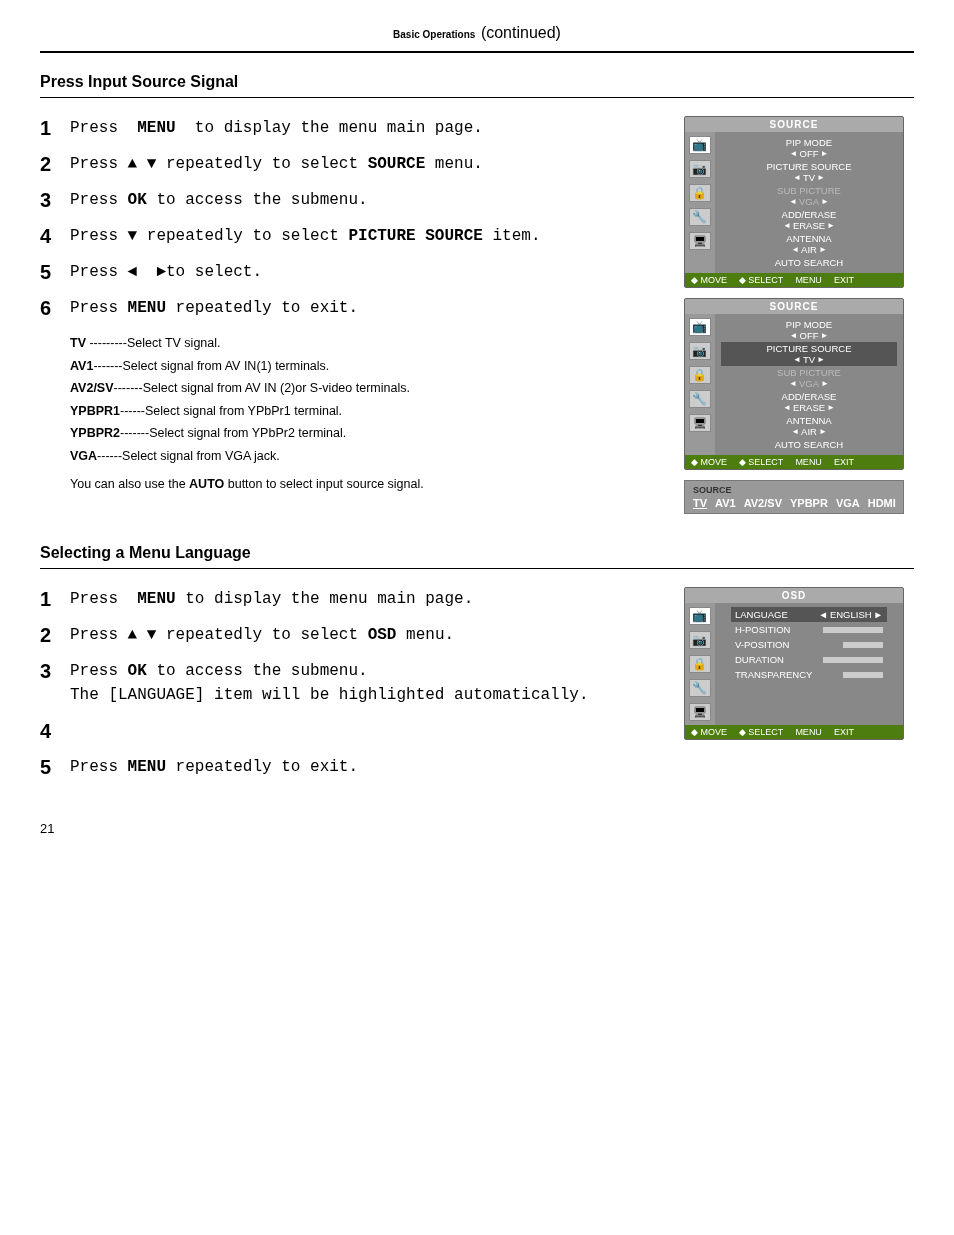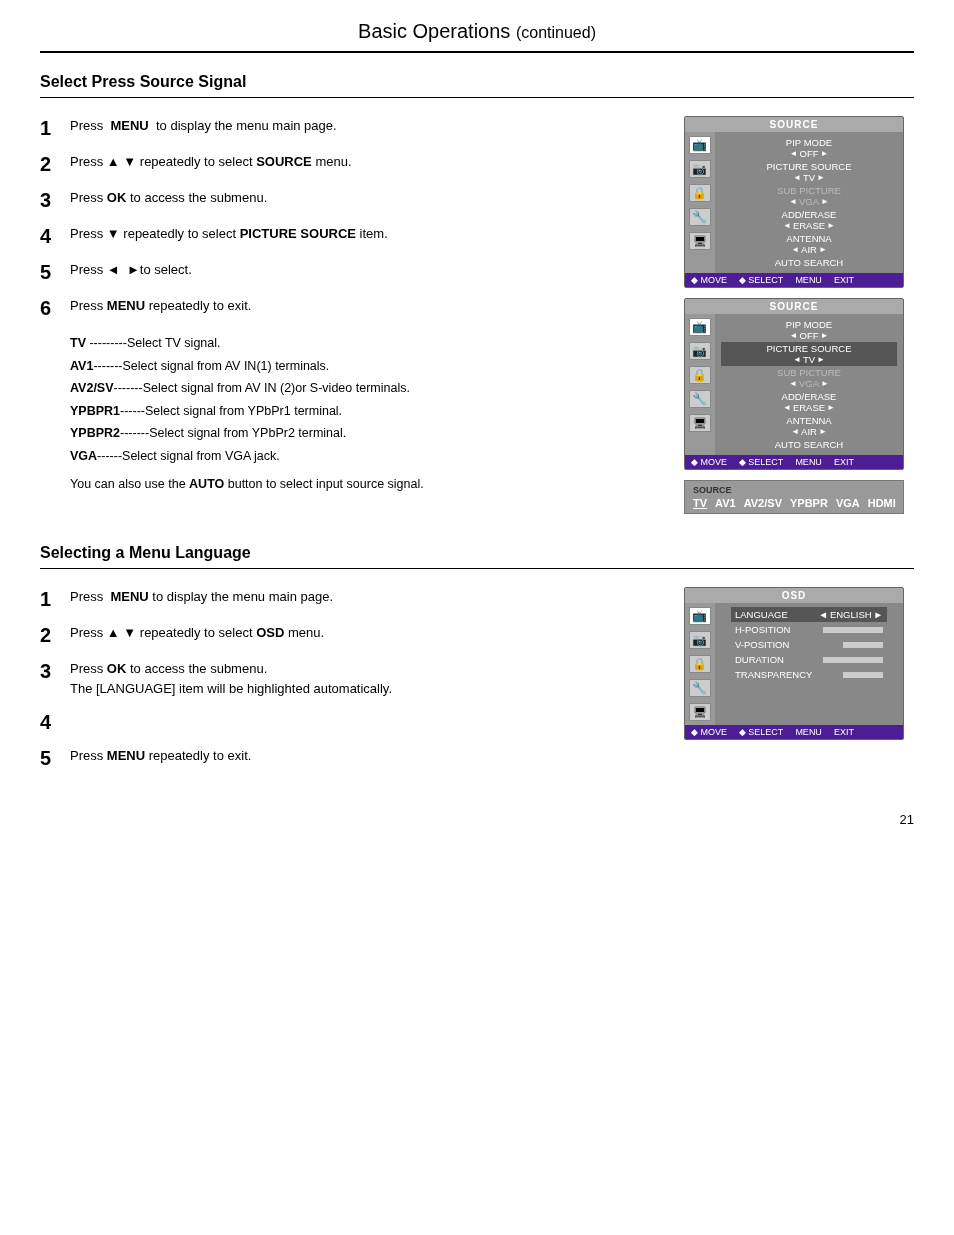--- a/index.html
+++ b/index.html
@@ -14,22 +14,22 @@
     }
     .page-header {
       text-align: center;
       font-size: 20px;
       font-weight: bold;
       border-bottom: 2px solid #000;
       padding-bottom: 8px;
       margin-bottom: 20px;
     }
     .page-header span {
-      font-weight: normal;
-      font-size: 20px;
+      font-weight: bold;
+      font-size: 10px;
     }
     .section-title {
       font-size: 16px;
       font-weight: bold;
       margin-bottom: 6px;
     }
     .section-divider {
       border: none;
       border-top: 1px solid #000;
       margin-bottom: 18px;
@@ -56,22 +56,23 @@
       margin-bottom: 12px;
       align-items: flex-start;
     }
     .step-num {
       font-size: 20px;
       font-weight: bold;
       min-width: 22px;
       line-height: 1.2;
     }
     .step-text {
-      font-size: 13px;
+      font-size: 16px;
       line-height: 1.5;
+      font-family: Liberation Mono, monospace;
     }
     .step-text b {
       font-weight: bold;
     }
     .signal-list {
       margin-top: 7px;
       margin-left: 30px;
       font-size: 12.5px;
       line-height: 1.8;
     }
@@ -148,21 +149,21 @@
     }
     .menu-row .value {
       display: flex;
       align-items: center;
       gap: 2px;
       font-size: 9.5px;
     }
     .menu-row .value .tri-left { color: #fff; font-size: 8px; }
     .menu-row .value .tri-right { color: #fff; font-size: 8px; }
     .menu-footer {
-      background: #4c1d95;
+      background: #4d7c0f;
       display: flex;
       gap: 12px;
       padding: 2px 6px;
       font-size: 9px;
       color: #fff;
     }
     .menu-footer span { display: flex; align-items: center; gap: 2px; }
 
     
     .source-bar {
@@ -219,35 +220,35 @@
       display: inline-block;
     }
     .bar-value-short {
       width: 40px;
       height: 6px;
       background: #ccc;
       display: inline-block;
     }
 
     .page-number {
-      text-align: right;
+      text-align: left;
       margin-top: 30px;
       font-size: 13px;
     }
   </style>
 </head>
 <body>
 
 <div class="page-header">
   <span>Basic Operations</span>
   <span style="font-size:16px; font-weight:normal;">(continued)</span>
 </div>
 
 <div class="section">
-  <div class="section-title">Select Press Source Signal</div>
+  <div class="section-title">Press Input Source Signal</div>
   <hr class="section-divider">
 
   <div class="content-area">
 
     <div class="steps-col">
 
       <div class="step">
         <div class="step-num">1</div>
         <div class="step-text">
           Press &nbsp;<b>MENU</b>&nbsp; to display the menu main page.

